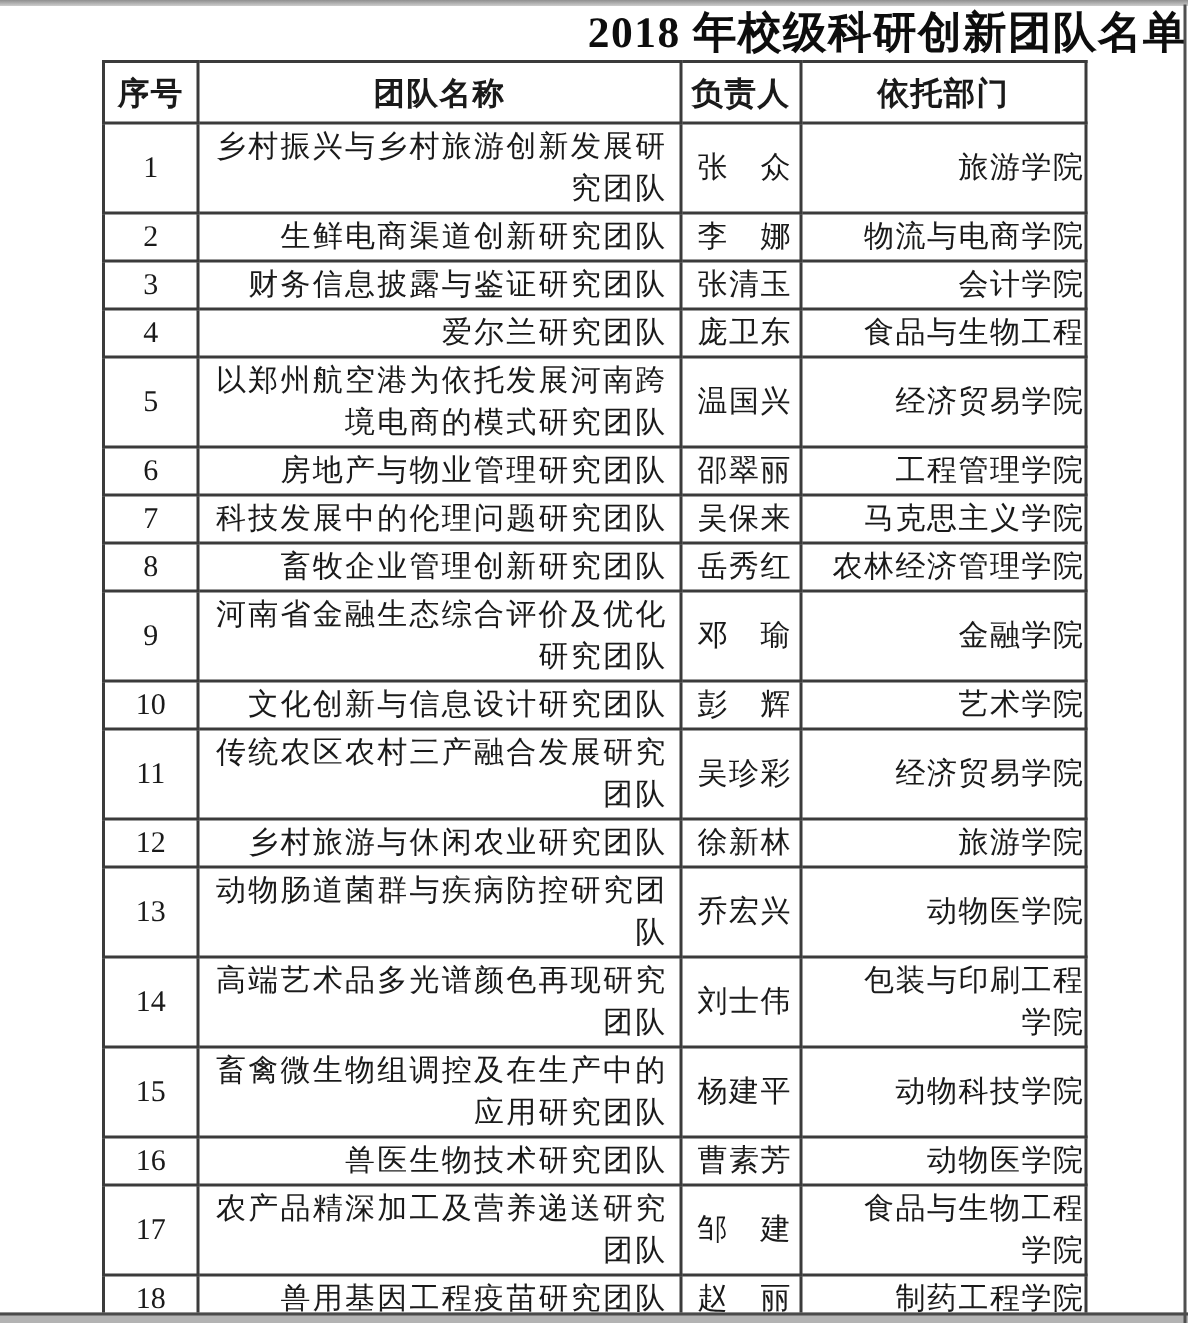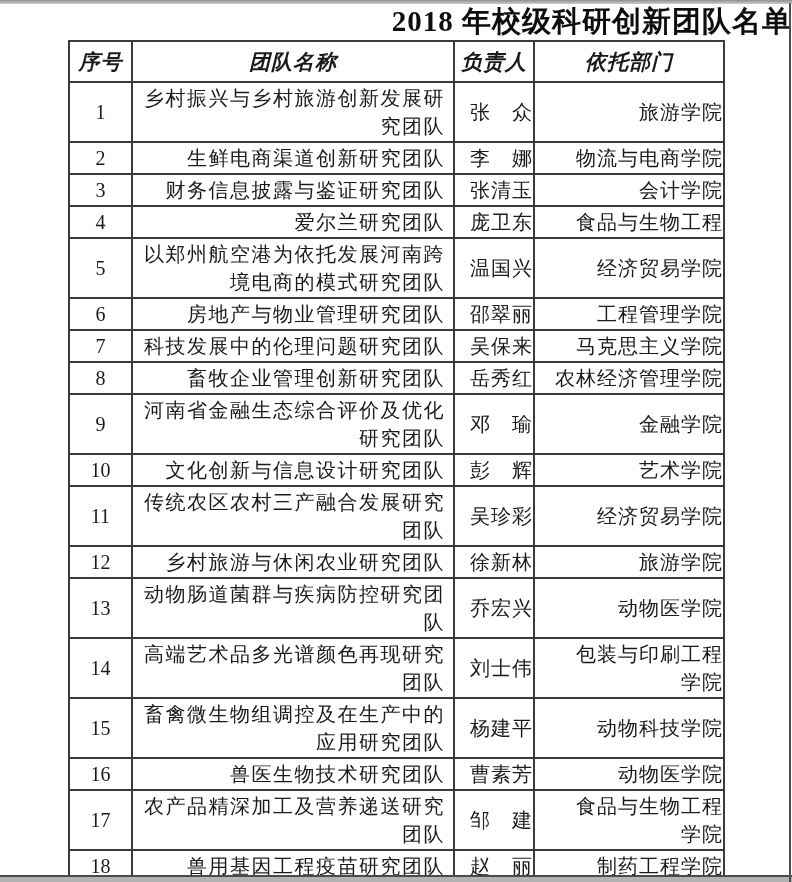--- a/index.html
+++ b/index.html
@@ -44,31 +44,30 @@
     border: 2px solid #3b3b3b;
     font-size: 20px;
     vertical-align: middle;
   }
   .team-table th {
     height: 41px;
     font-weight: bold;
     font-size: 21px;
     text-align: center;
     letter-spacing: 1px;
-    font-style: italic;
   }
   .team-table td { height: 30px; padding: 1px 0; line-height: 28px; }
   col.c-no   { width: 63px; }
   col.c-team { width: 322px; }
   col.c-lead { width: 80px; }
   col.c-dept { width: 190px; }
   td.cell-no     { text-align: center; }
   td.cell-team   { text-align: right; padding-left: 10px; padding-right: 8px;
                    white-space: pre-line; letter-spacing: 1.5px; }
-  td.cell-leader { text-align: right; padding-left: 5px; letter-spacing: 1px; }
+  td.cell-leader { text-align: center; padding-left: 5px; letter-spacing: 1px; }
   td.cell-dept   { text-align: right; white-space: pre-line; letter-spacing: 1px; }
 </style>
 </head>
 <body>
 
 <div class="scan-bar-top"></div>
 
 <h1 class="doc-title">2018 年校级科研创新团队名单</h1>
 
 <table class="team-table">

